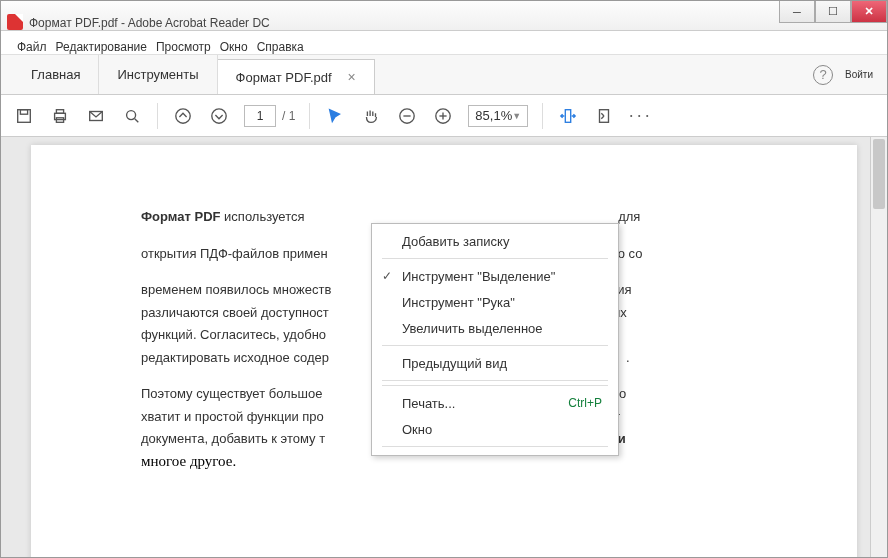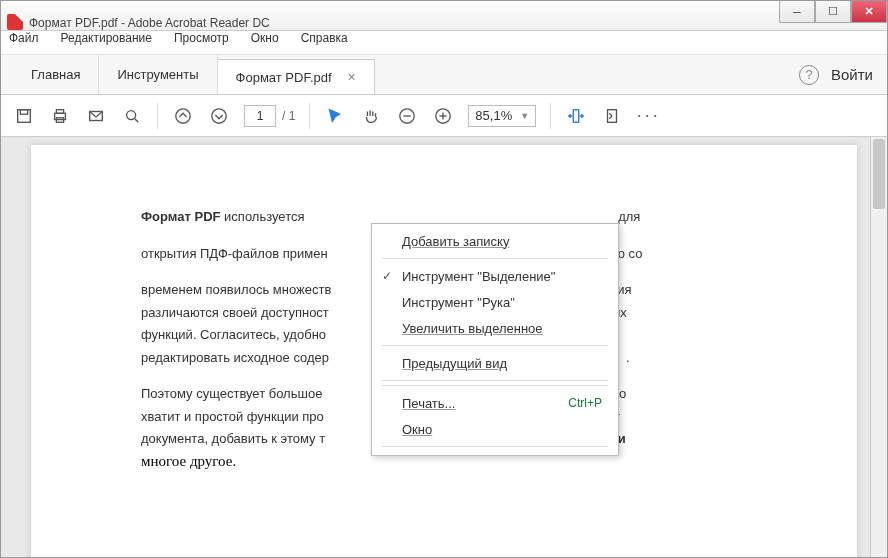--- a/index.html
+++ b/index.html
@@ -4,54 +4,54 @@
 <style>
 *{box-sizing:border-box;margin:0;padding:0;font-family:"Segoe UI",Tahoma,sans-serif;font-size:13px;color:#333}
 body{background:#fff;width:888px;height:558px;overflow:hidden;position:relative;border:1px solid #999}
 .titlebar{height:30px;background:linear-gradient(#fdfdfd,#f0f0f0);border-bottom:1px solid #ccc;display:flex;align-items:flex-end;padding:0 6px;position:relative}
 .titlebar .pdf-ico{width:16px;height:16px;background:#d33;margin-right:6px;border-radius:2px;position:relative}
 .titlebar .pdf-ico:after{content:"";position:absolute;right:0;top:0;border:4px solid #fff;border-left-color:transparent;border-bottom-color:transparent}
 .titlebar-text{font-size:12px;color:#444}
 .winbtns{position:absolute;right:0;top:0;display:flex}
 .winbtn{width:36px;height:22px;display:flex;align-items:center;justify-content:center;border:1px solid #aaa;border-top:none;background:linear-gradient(#f8f8f8,#e8e8e8);font-size:11px}
 .winbtn.close{background:linear-gradient(#e67,#c34);color:#fff;font-weight:bold}
-.menubar{height:24px;display:flex;align-items:flex-start;padding:0 8px;gap:22px;border-bottom:1px solid #e0e0e0}
+.menubar{height:24px;display:flex;align-items:flex-end;padding:0 16px;gap:9px;border-bottom:1px solid #e0e0e0}
 .menubar span{font-size:12px;color:#333;cursor:default}
 .tabbar{height:40px;background:#f7f7f7;border-bottom:1px solid #ccc;display:flex;align-items:stretch;padding-left:12px}
 .tab{display:flex;align-items:center;padding:0 18px;font-size:15px;color:#444;border-right:1px solid #ddd;cursor:default}
 .tab.doc{background:#fff;border-top:1px solid #ccc;border-right:1px solid #ccc;margin-top:4px}
 .tab.doc .x{margin-left:16px;color:#888;font-size:14px}
 .tabbar .spacer{flex:1}
 .tabbar .help{align-self:center;margin-right:12px;width:20px;height:20px;border:1.5px solid #888;border-radius:50%;display:flex;align-items:center;justify-content:center;color:#888;font-size:13px}
-.tabbar .login{align-self:center;margin-right:14px;font-size:15px}
+.tabbar .login{align-self:center;margin-right:14px;font-size:10px}
 .toolbar{height:42px;border-bottom:1px solid #ccc;display:flex;align-items:center;padding:0 12px;gap:14px}
 .tbtn{width:22px;height:22px;display:flex;align-items:center;justify-content:center;color:#555;cursor:default}
 .tbtn svg{width:18px;height:18px;stroke:#555;fill:none;stroke-width:1.5}
 .vsep{width:1px;height:26px;background:#ddd}
 .pagefield{display:flex;align-items:center;gap:6px}
 .pagefield input{width:32px;height:22px;text-align:center;border:1px solid #bbb;font-size:12px}
 .pagefield .total{font-size:12px;color:#666}
-.zoomcombo{display:flex;align-items:center;height:22px;border:1px solid #bbb;padding:0 6px;gap:8px;font-size:12px}
+.zoomcombo{display:flex;align-items:center;height:22px;border:1px solid #bbb;padding:0 6px;font-size:12px}
 .zoomcombo .arr{color:#888;font-size:9px}
 .dots{font-size:18px;letter-spacing:2px;color:#666}
 .docarea{position:relative;height:512px;background:#e9e9e9;overflow:hidden}
 .scrollbar{position:absolute;right:0;top:0;width:17px;height:100%;background:#f0f0f0;border-left:1px solid #ccc}
 .scrollbar .thumb{position:absolute;top:2px;left:2px;right:2px;height:70px;background:#c8c8c8;border-radius:2px}
 .page{position:absolute;left:30px;top:8px;right:30px;height:560px;background:#fff;box-shadow:0 0 6px rgba(0,0,0,.15);padding:60px 110px 40px 110px}
 .page p{font-family:"Times New Roman",serif;font-size:15px;line-height:1.5;color:#000;margin-bottom:14px;text-align:justify}
 .page b{font-weight:bold}
 .ctxmenu{position:absolute;left:370px;top:222px;width:248px;background:#fff;border:1px solid #bbb;box-shadow:2px 2px 6px rgba(0,0,0,.2);padding:4px 0}
 .ctxmenu .mi{height:26px;display:flex;align-items:center;padding:0 16px 0 30px;font-size:13px;color:#555;position:relative;cursor:default}
 .ctxmenu .mi.check:before{content:"✓";position:absolute;left:10px;color:#555;font-size:12px}
 .ctxmenu .msep{height:1px;background:#ddd;margin:4px 10px}
 .ctxmenu .mi .shortcut{margin-left:auto;color:#15803d;font-size:12px}
 .ctxmenu .mi.hl{position:relative}
 .ctxmenu .mi.hl:after{content:"";position:absolute;left:4px;right:4px;top:-2px;bottom:-2px;border:3px solid #8a3b3b;border-radius:14px;pointer-events:none}
 .arrow-sel svg{fill:#2a7de1;stroke:#2a7de1}
-.u{text-decoration:underline;text-decoration-color:#999}
+.u{text-decoration-color:#999}
 </style>
 </head>
 <body>
 
 <div class="titlebar">
   <div class="pdf-ico"></div>
   <div class="titlebar-text">Формат PDF.pdf - Adobe Acrobat Reader DC</div>
   <div class="winbtns">
     <div class="winbtn">─</div>
     <div class="winbtn">☐</div>

